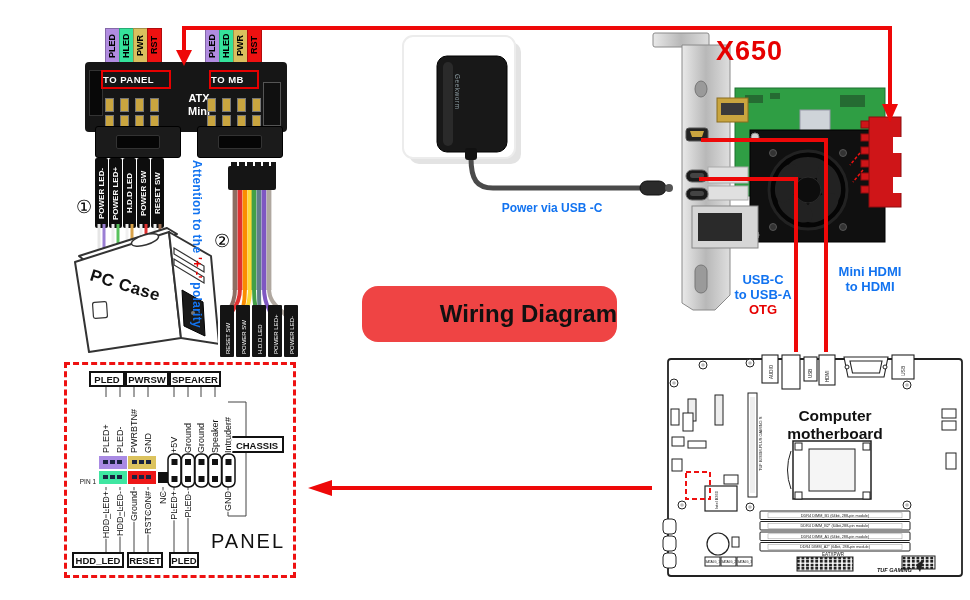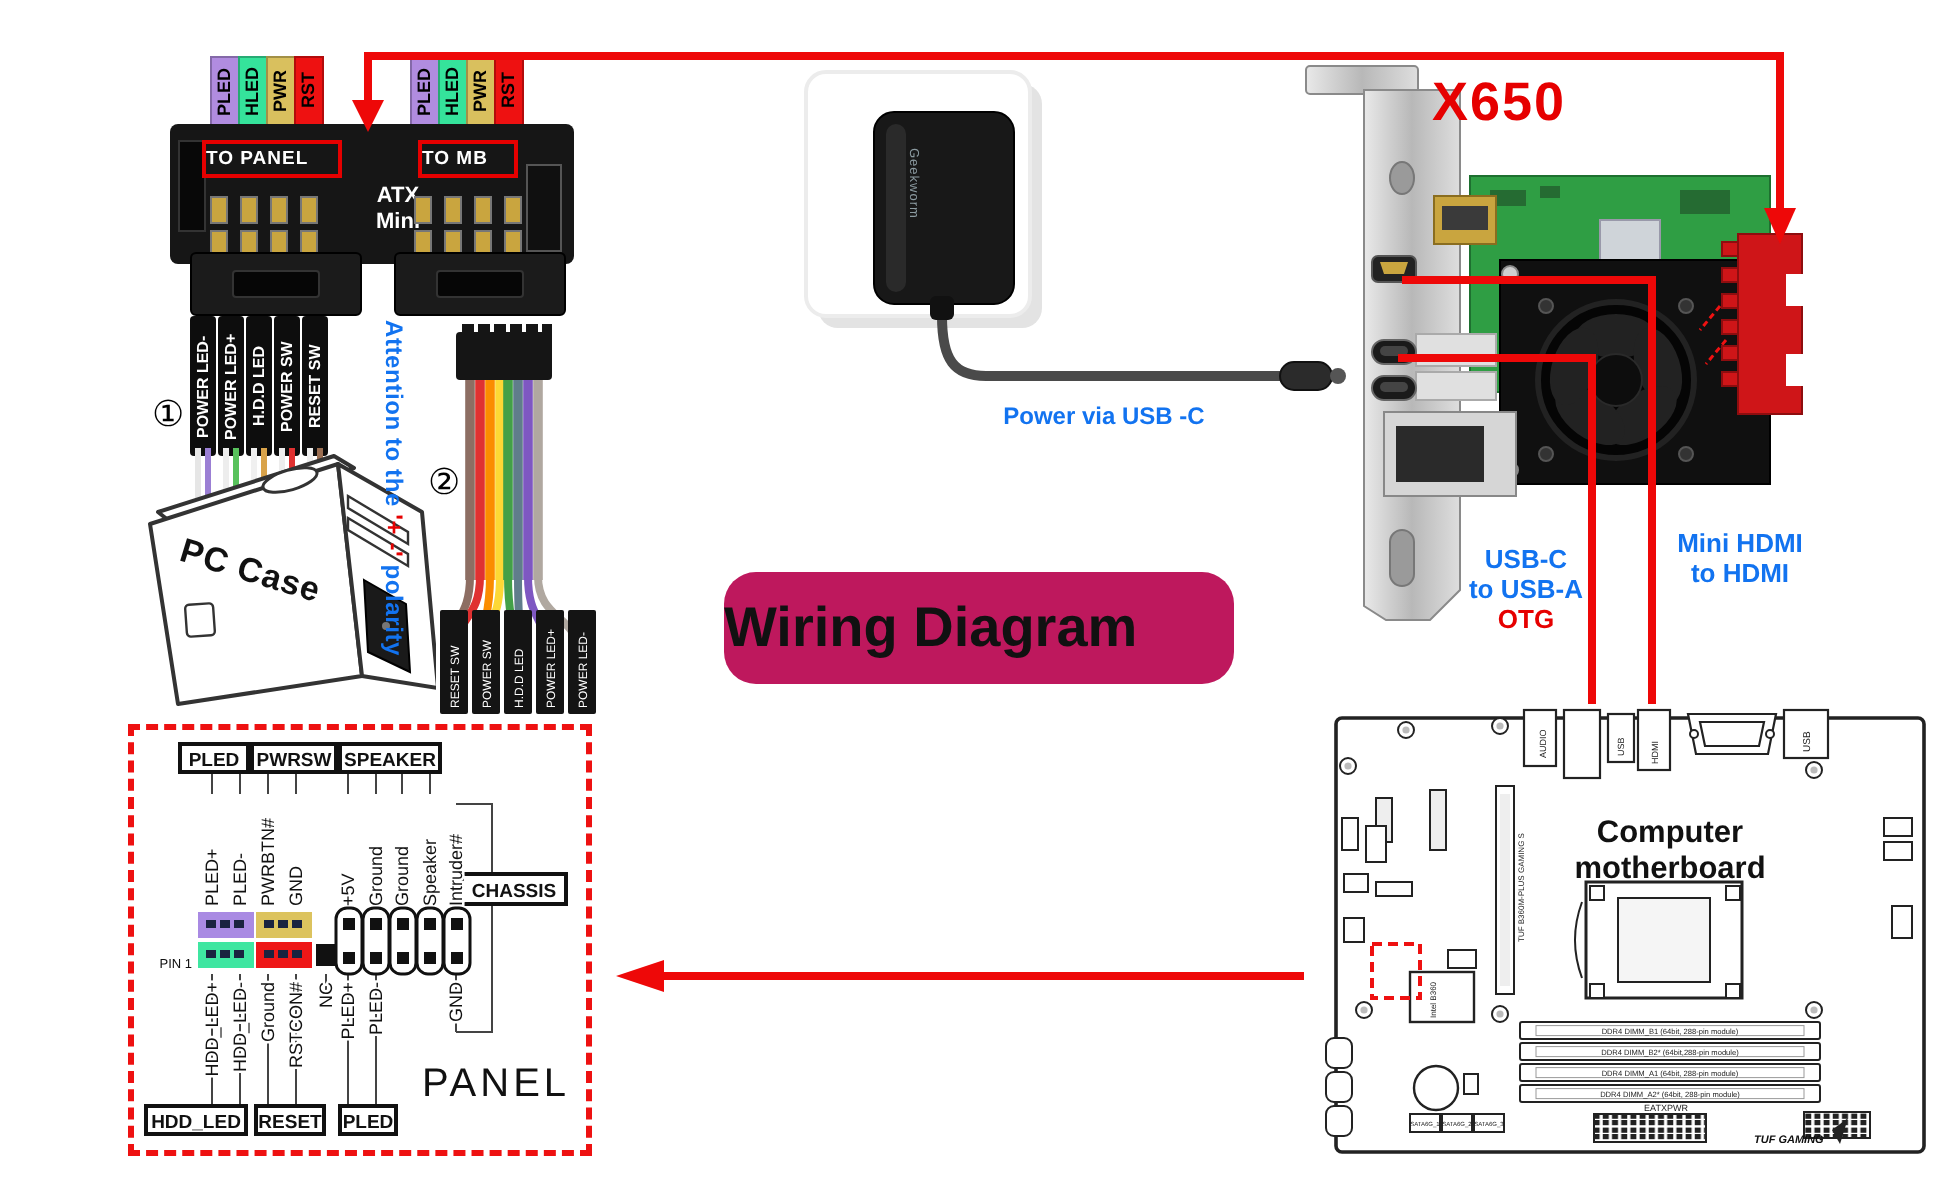--- a/index.html
+++ b/index.html
@@ -25,22 +25,22 @@
   .shroud{position:absolute;top:126px;width:84px;height:30px;background:#1b1b1b;
           border:1px solid #000;border-radius:3px;}
   .shroud .slot{position:absolute;left:20px;top:8px;width:42px;height:12px;background:#060606;
           border:1px solid #333;border-radius:2px;}
   .pingroup{position:absolute;top:36px;display:flex;gap:6px;}
   .pincol{display:flex;flex-direction:column;gap:3px;}
   .pin{width:7px;height:12px;background:#c9a53f;border:1px solid #777;}
   #attention{left:190px;top:160px;height:205px;writing-mode:vertical-rl;
              font-size:12px;font-weight:bold;color:var(--label-blue);letter-spacing:.3px;}
   #attention .mark{color:#e60000;}
-  #wiring-title{left:362px;top:286px;width:255px;height:56px;background:#be185d;
-                border-radius:16px;text-align:left;line-height:56px;font-size:28px;
+  #wiring-title{left:362px;top:286px;width:255px;height:56px;background:#ef4444;
+                border-radius:16px;text-align:right;line-height:56px;font-size:24px;
                 font-weight:bold;color:#111;}
   #x650-name{left:716px;top:36px;font-size:27px;font-weight:bold;color:#e60000;letter-spacing:1px;}
   .bluelabel{text-align:center;font-size:13px;font-weight:bold;color:var(--label-blue);line-height:15px;}
   .redline{color:#e60000;text-align:right;}
   #power-label{left:447px;top:201px;width:210px;text-align:center;font-size:12px;
                font-weight:bold;color:var(--label-blue);}
   #panel-frame{left:64px;top:362px;width:226px;height:210px;border:3px dashed var(--accent);}
 </style>
 </head>
 <body>

